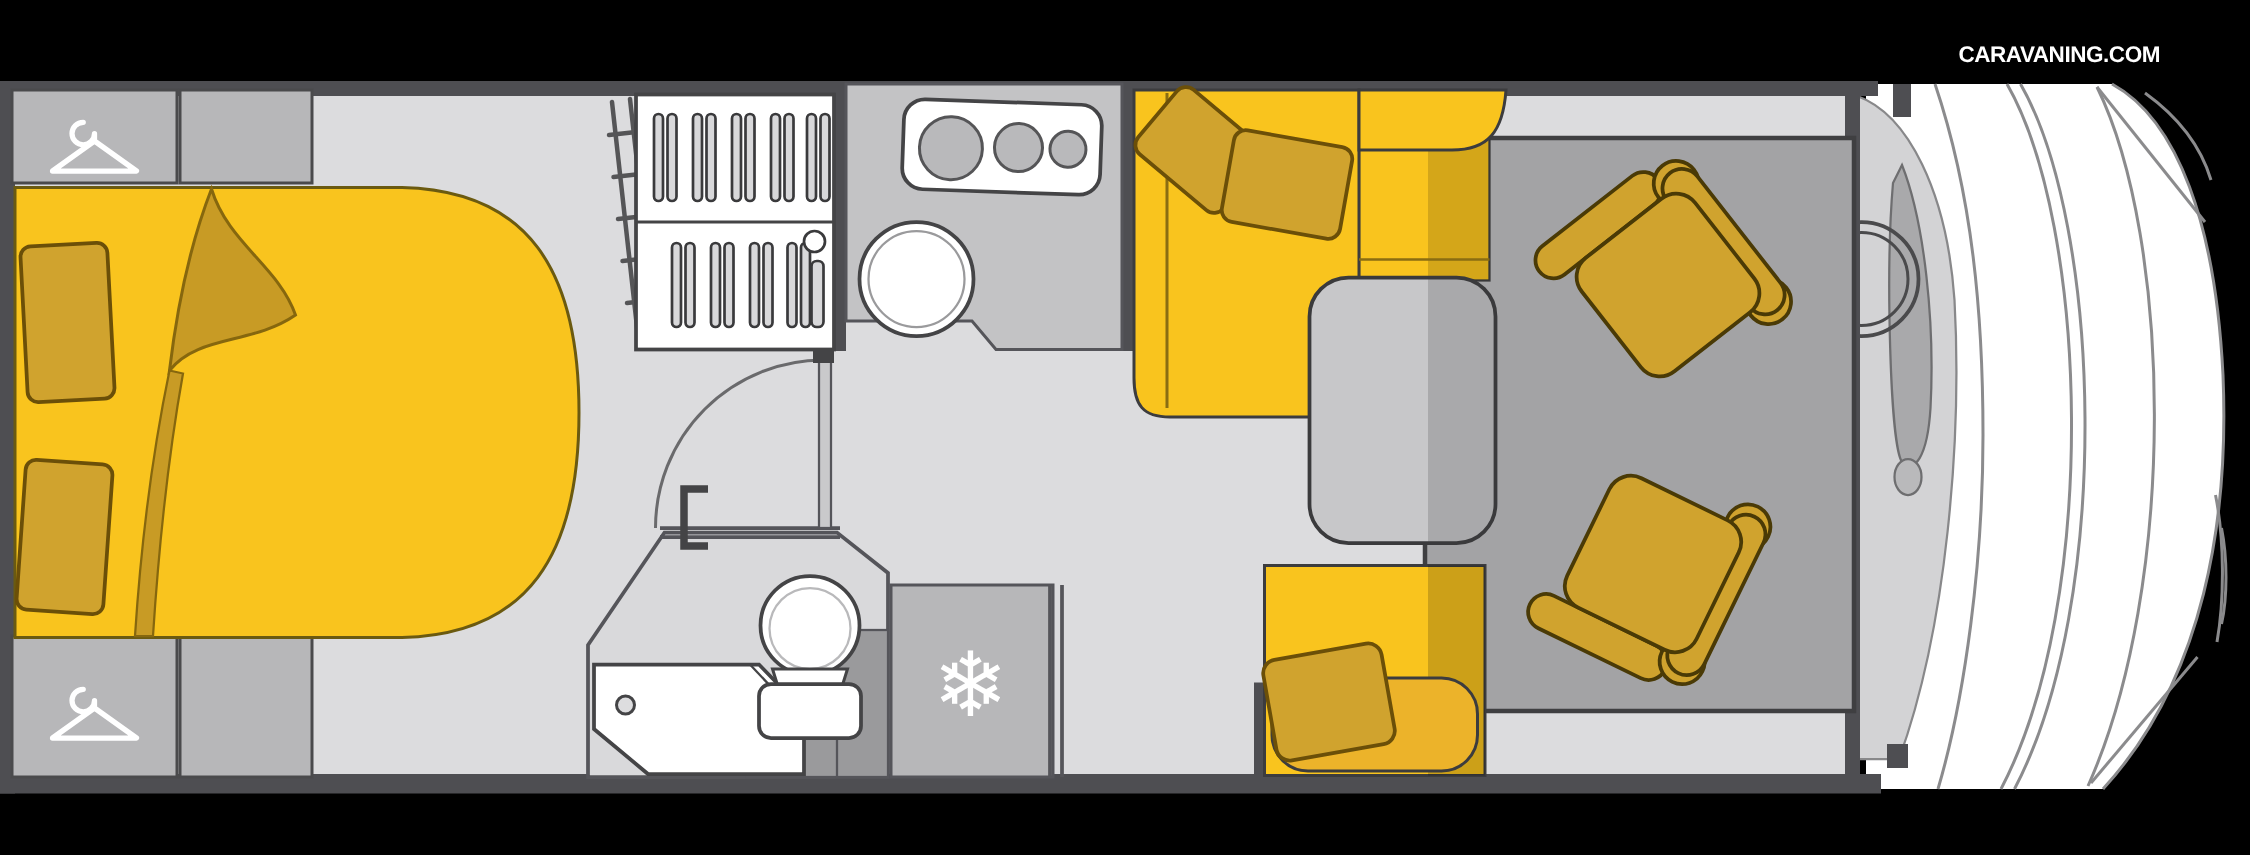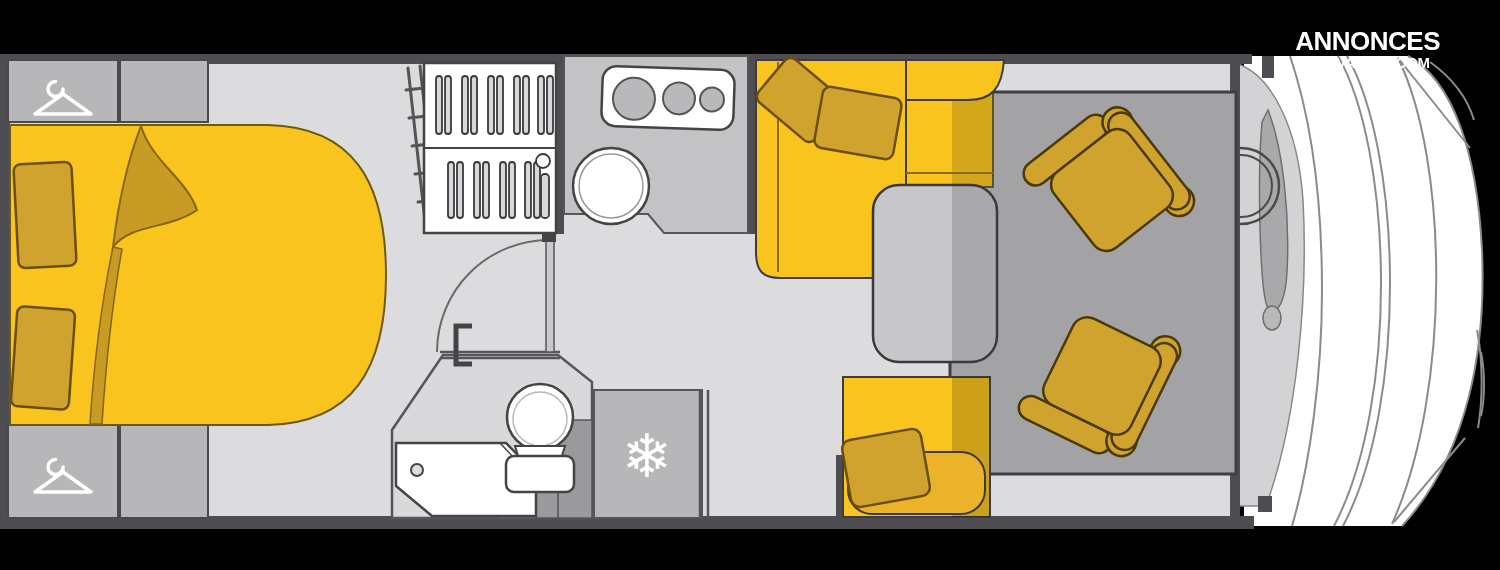--- a/index.html
+++ b/index.html
@@ -205,17 +205,16 @@
   <g transform="translate(1102,376) rotate(26)" stroke="#4a3a06" stroke-width="2.5" stroke-linejoin="round">
     <rect x="-62" y="48" width="100" height="24" rx="12" class="c-mustard"></rect>
     <circle cx="46" cy="-50" r="15" class="c-mustard"></circle>
     <circle cx="46" cy="50" r="15" class="c-mustard"></circle>
     <rect x="34" y="-58" width="26" height="116" rx="13" class="c-mustard"></rect>
     <rect x="-48" y="-48" width="96" height="96" rx="16" class="c-mustard"></rect>
   </g>
 </svg>
 
 <div class="logo">
-  <span class="l1">ANNONCES</span>
   <span class="l2">CARAVANING.COM</span>
 </div>
 
 </div>
 
 </body></html>

